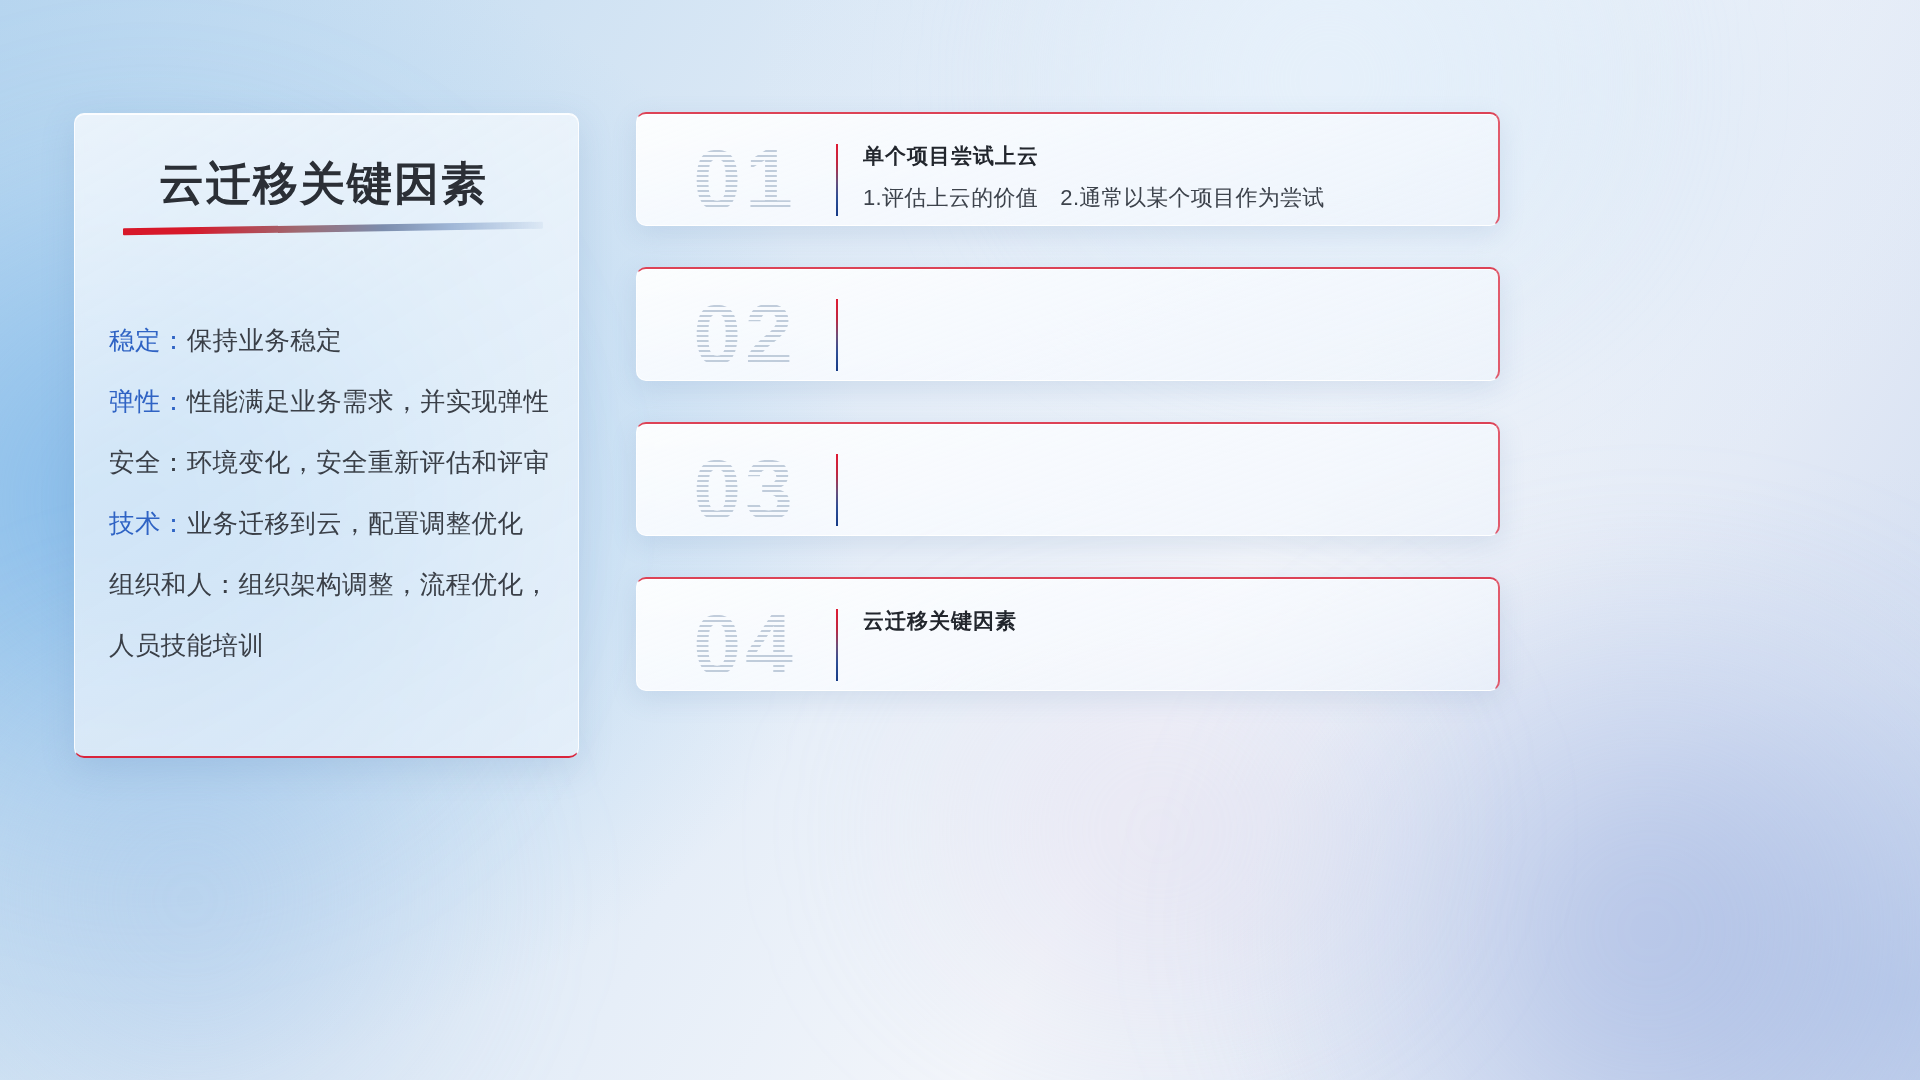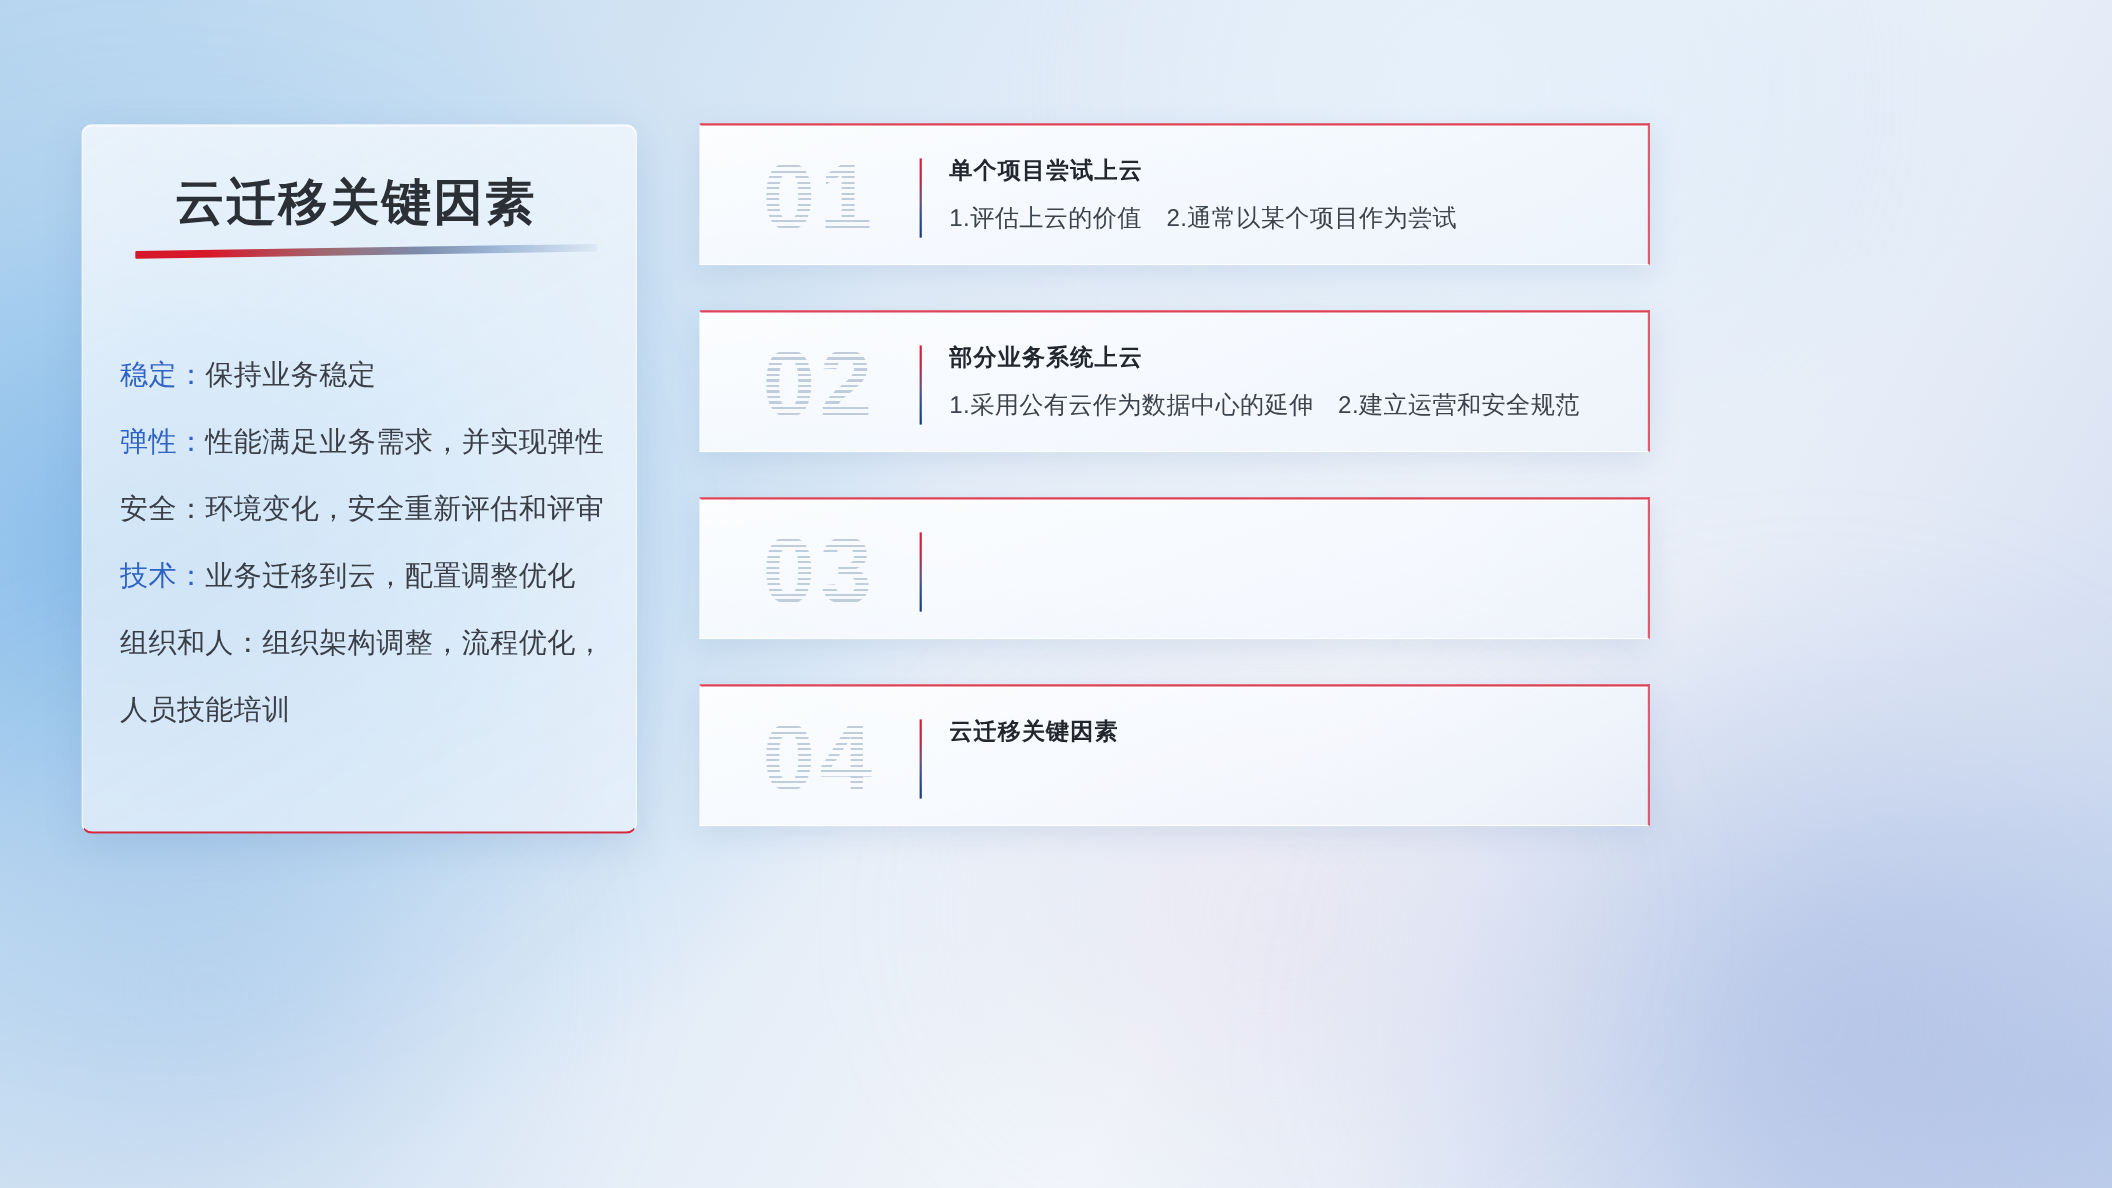--- a/index.html
+++ b/index.html
@@ -67,23 +67,23 @@
     font-size:25.5px; line-height:61px;
     color:#3a3f47; white-space:nowrap; letter-spacing:0.4px;
   }
   .factor-key { color:#2f63c4;text-align:center; }
   .factor-key.dim { color:#3a3f47; }
 
   
   .cards { position:absolute; left:636px; top:112px; }
   .card {
     position:relative;
-    width:864px; height:129px;
+    width:864px; height:114px;
     margin-bottom:41px;
-    border-radius:0;
+    border-radius:10px;
     background:linear-gradient(160deg, rgba(255,255,255,0.92) 0%, rgba(250,252,255,0.80) 42%, rgba(240,245,252,0.66) 100%);
     border:1px solid rgba(255,255,255,0.9);
     border-top:2px solid rgba(216,35,58,0.85);
     border-right:2px solid rgba(216,35,58,0.75);
     box-shadow:0 8px 26px rgba(96,132,178,0.16), inset 0 1px 0 rgba(255,255,255,0.95);
     overflow:hidden;
   }
   .card-num {
     position:absolute; left:22px; top:11px;
     width:172px; height:108px;
@@ -144,24 +144,20 @@
         <div class="card-num">01</div>
         <div class="card-divider"></div>
         <div class="card-body">
           <div class="card-title">单个项目尝试上云</div>
           <div class="card-desc">1.评估上云的价值　2.通常以某个项目作为尝试</div>
         </div>
       </div>
       <div class="card">
         <div class="card-num">02</div>
         <div class="card-divider"></div>
-        <div class="card-body">
-          <div class="card-title">部分业务系统上云</div>
-          <div class="card-desc">1.采用公有云作为数据中心的延伸　2.建立运营和安全规范</div>
-        </div>
       </div>
       <div class="card">
         <div class="card-num">03</div>
         <div class="card-divider"></div>
       </div>
       <div class="card">
         <div class="card-num">04</div>
         <div class="card-divider"></div>
         <div class="card-body">
           <div class="card-title">云迁移关键因素</div>

